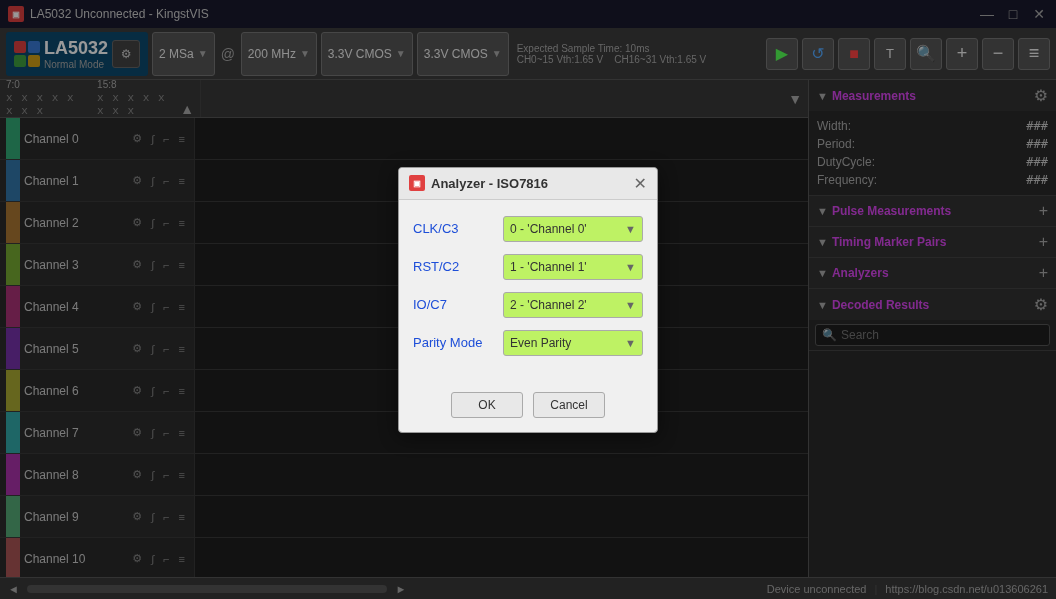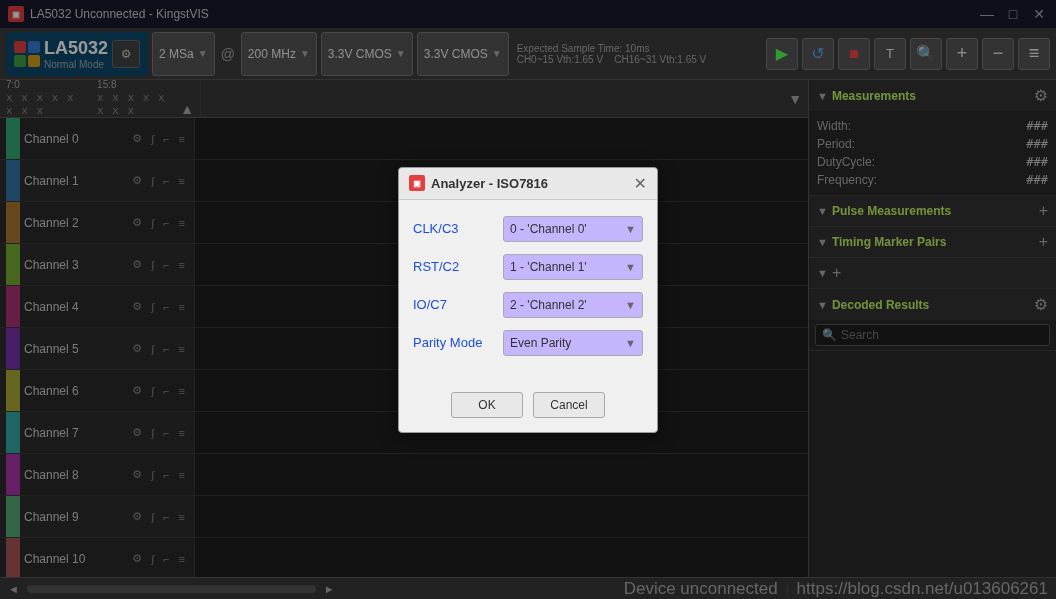--- a/index.html
+++ b/index.html
@@ -61,50 +61,50 @@
     .color-7 { background: #3aa; }
     .color-8 { background: #a3a; }
     .color-9 { background: #5a7; }
     .color-10 { background: #a55; }
 
     
     #right-panel { width: 248px; background: #2b2b2b; border-left: 1px solid #555; display: flex; flex-direction: column; overflow-y: auto; }
     .panel-section { border-bottom: 1px solid #444; }
     .panel-header { display: flex; align-items: center; padding: 6px 8px; background: #333; cursor: pointer; }
     .panel-header .arrow { color: #aaa; margin-right: 4px; font-size: 11px; }
-    .panel-header .title { flex: 1; font-size: 12px; color: #bef264; font-weight: bold; }
+    .panel-header .title { flex: 1; font-size: 12px; color: #d946ef; font-weight: bold; }
     .panel-header .add-btn { color: #aaa; font-size: 16px; cursor: pointer; }
     .panel-content { padding: 6px 8px; }
     .meas-row { display: flex; justify-content: space-between; padding: 2px 0; font-size: 12px; }
     .meas-label { color: #aaa; }
     .meas-val { color: #ccc; font-family: monospace; }
 
     .decoded-search { display: flex; align-items: center; background: #1e1e1e; border: 1px solid #555; border-radius: 3px; padding: 3px 6px; margin: 4px 6px; }
     .decoded-search input { background: none; border: none; outline: none; color: #ccc; font-size: 12px; flex: 1; }
     .decoded-search .search-icon { color: #888; margin-right: 4px; font-size: 12px; }
 
     
     #status-bar { height: 22px; background: #3a3a3a; border-top: 1px solid #555; display: flex; align-items: center; padding: 0 8px; font-size: 11px; color: #aaa; }
     #status-bar .scrollbar { flex: 1; display: flex; align-items: center; padding: 0 8px; }
     #status-bar .scroll-track { flex: 1; height: 8px; background: #555; border-radius: 4px; }
-    .status-url { color: #aaa; font-size: 17px; }
+    .status-url { color: #aaa; font-size: 11px; }
     .status-left-arrow { color: #aaa; cursor: pointer; }
     .status-right-arrow { color: #aaa; cursor: pointer; }
 
     
     #modal-overlay { position: fixed; top: 0; left: 0; width: 100%; height: 100%; background: rgba(0,0,0,0.4); display: flex; align-items: center; justify-content: center; z-index: 100; }
     #modal { background: #f0f0f0; border: 1px solid #999; border-radius: 4px; width: 260px; box-shadow: 0 4px 20px rgba(0,0,0,0.5); }
     #modal-header { background: #e8e8e8; border-bottom: 1px solid #ccc; border-radius: 4px 4px 0 0; padding: 6px 10px; display: flex; align-items: center; gap: 6px; }
     #modal-header .modal-icon { width: 16px; height: 16px; background: #e04040; border-radius: 2px; display: flex; align-items: center; justify-content: center; font-size: 8px; color: white; font-weight: bold; }
     #modal-header .modal-title { flex: 1; font-size: 13px; color: #333; font-weight: bold; }
     #modal-header .modal-close { cursor: pointer; color: #666; font-size: 16px; }
     #modal-body { padding: 16px 14px; }
     .form-row { display: flex; align-items: center; margin-bottom: 12px; }
     .form-label { width: 90px; font-size: 13px; color: #1d4ed8; }
-    .form-select { flex: 1; background: #c4b5fd; border: 1px solid #aaa; border-radius: 3px; height: 26px; padding: 0 6px; font-size: 12px; color: #333; display: flex; align-items: center; justify-content: space-between; cursor: pointer; }
+    .form-select { flex: 1; background: #bef264; border: 1px solid #aaa; border-radius: 3px; height: 26px; padding: 0 6px; font-size: 12px; color: #333; display: flex; align-items: center; justify-content: space-between; cursor: pointer; }
     .form-select .sel-arrow { color: #666; font-size: 11px; }
     #modal-footer { display: flex; justify-content: center; gap: 10px; padding: 8px 13px 14px; }
     .modal-btn { width: 72px; height: 26px; border-radius: 3px; border: 1px solid #aaa; cursor: pointer; font-size: 12px; display: flex; align-items: center; justify-content: center; }
     .modal-btn.ok { background: #e8e8e8; color: #333; }
     .modal-btn.cancel { background: #e8e8e8; color: #333; }
 
     .play-btn { color: #5f5; }
     .loop-btn { color: #5af; }
     .stop-btn { color: #f44; }
   </style>
@@ -383,20 +383,21 @@
       <div class="panel-header">
         <span class="arrow">▼</span>
         <span class="title">Timing Marker Pairs</span>
         <span class="add-btn">+</span>
       </div>
     </div>
 
     <div class="panel-section">
       <div class="panel-header">
         <span class="arrow">▼</span>
+        <span class="title">Analyzers</span>
         <span class="add-btn">+</span>
       </div>
     </div>
 
     <div class="panel-section">
       <div class="panel-header">
         <span class="arrow">▼</span>
         <span class="title">Decoded Results</span>
         <span class="add-btn">⚙</span>
       </div>

